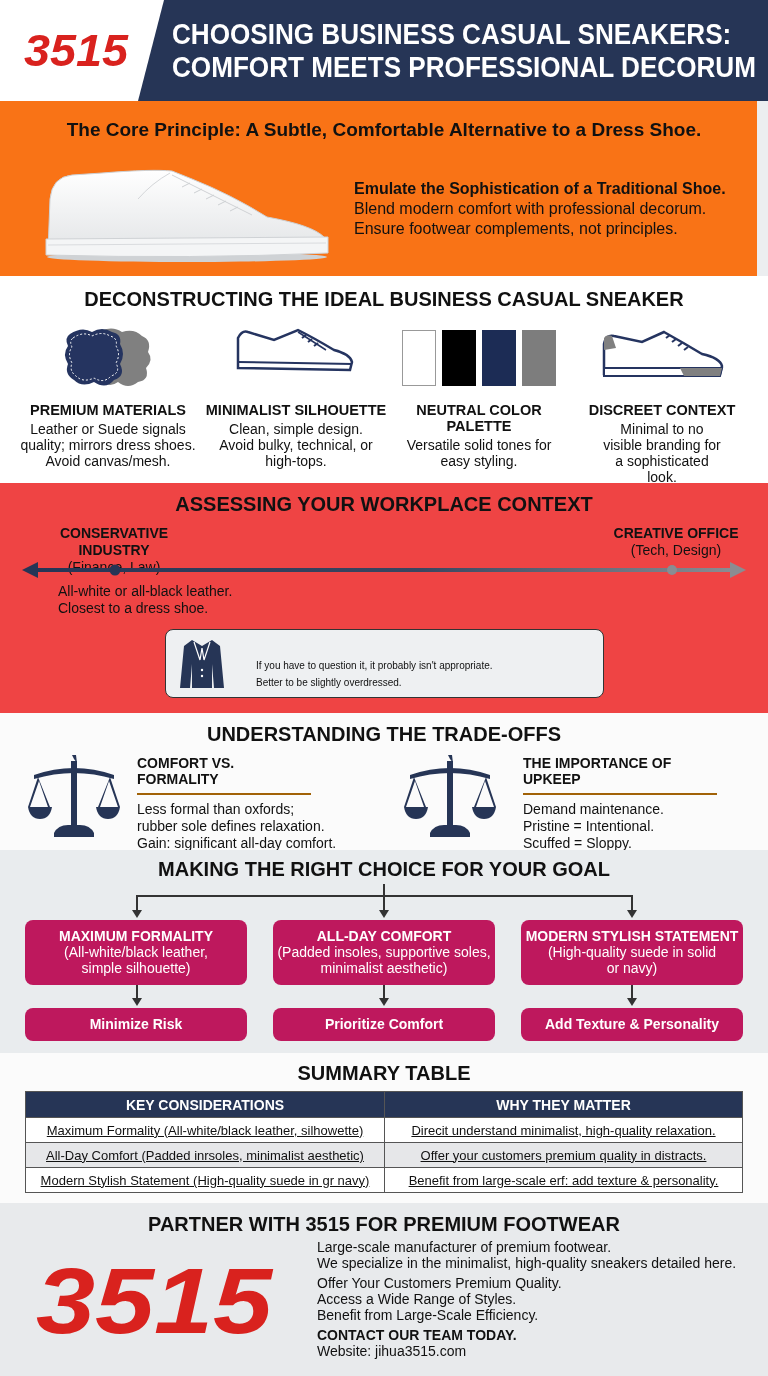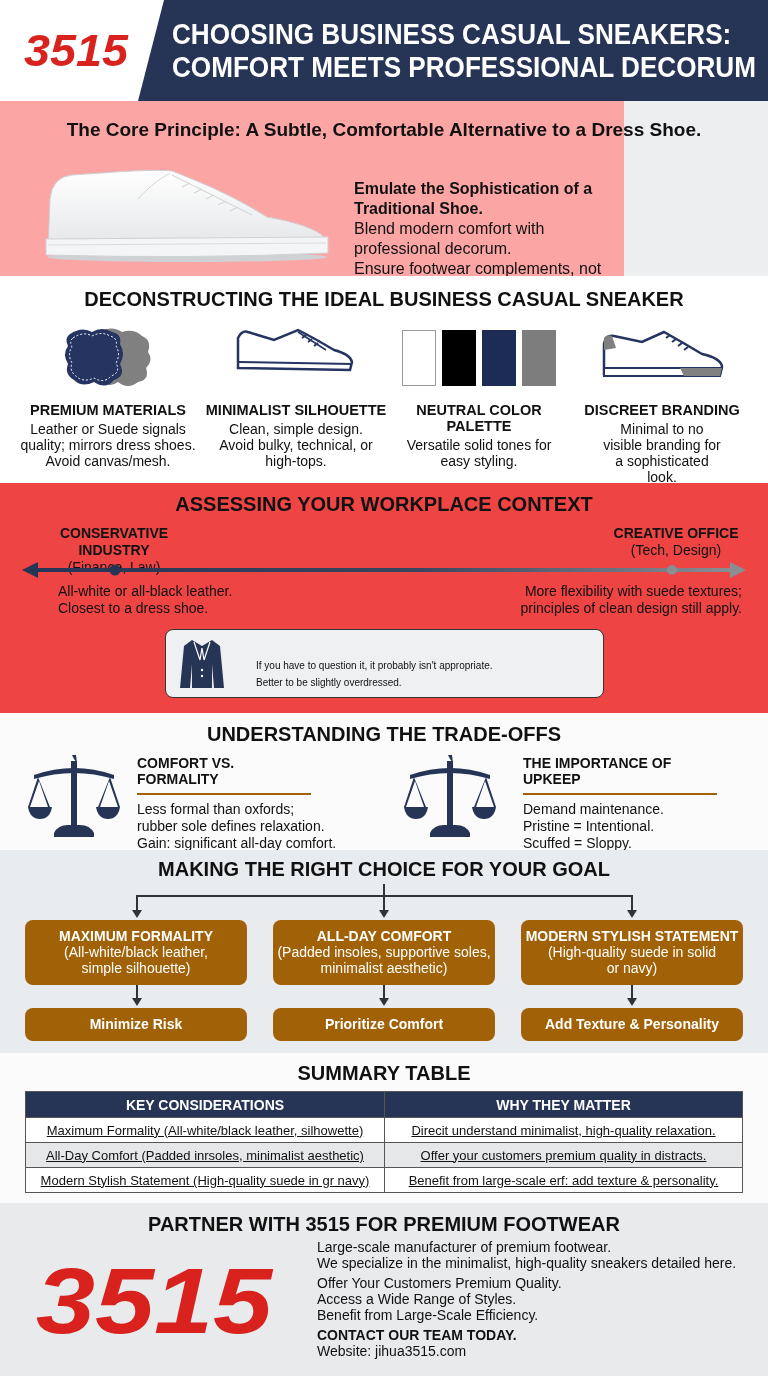--- a/index.html
+++ b/index.html
@@ -6,21 +6,21 @@
   html, body { width: 768px; height: 1376px; overflow: hidden; }
   body { font-family: "Liberation Sans", sans-serif; color: #111; background: #eceef0; position: relative; }
 
   
   .header { position: absolute; left: 0; top: 0; width: 768px; height: 101px; background: #fff; }
   .header .banner { position: absolute; left: 138px; top: 0; width: 630px; height: 101px; background: #263556; clip-path: polygon(26px 0, 100% 0, 100% 100%, 0 100%); }
   .header .logo-small { position: absolute; left: 22px; top: 28px; width: 110px; height: 44px; }
   .header .title { position: absolute; left: 172px; top: 18px; width: 590px; color: #fff; font-weight: bold; font-size: 29px; line-height: 33px; transform: scaleX(0.9); transform-origin: left top; white-space: nowrap; }
 
   
-  .s1 { position: absolute; left: 0; top: 101px; width: 624px; height: 175px; background: #fca5a5; }
+  .s1 { position: absolute; left: 0; top: 101px; width: 757px; height: 175px; background: #f97316; }
   .s1 .h { position: absolute; top: 18px; width: 768px; text-align: center; font-weight: bold; font-size: 19px; }
   .s1 .shoe { position: absolute; left: 42px; top: 58px; width: 290px; height: 105px; }
   .s1 .txt { position: absolute; left: 354px; top: 78px; font-size: 16px; line-height: 20px; }
   .s1 .txt b { display: block; font-size: 16px; }
 
   
   .s2 { position: absolute; left: 0; top: 276px; width: 768px; height: 207px; background: #ffffff; }
   .sec-h { position: absolute; width: 768px; text-align: center; font-weight: bold; font-size: 20px; }
   .feat { position: absolute; top: 126px; width: 190px; text-align: center; font-size: 14px; line-height: 16px; }
   .feat .t { font-weight: bold; font-size: 14.5px; margin-bottom: 3px; }
@@ -37,21 +37,21 @@
   .doubt .d { position: absolute; left: 90px; top: 27px; font-size: 10px; line-height: 17px; }
 
   
   .s4 { position: absolute; left: 0; top: 713px; width: 768px; height: 137px; background: #fbfbfb; }
   .trade { position: absolute; top: 42px; }
   .trade .t { font-weight: bold; font-size: 14px; padding-bottom: 6px; border-bottom: 2px solid #a16207; width: 174px; margin-bottom: 6px; }
   .trade .d { font-size: 14px; line-height: 17px; }
 
   
   .s5 { position: absolute; left: 0; top: 850px; width: 768px; height: 203px; background: #e9ecee; }
-  .box { position: absolute; background: #a16207; color: #fff; border-radius: 8px; text-align: center; }
+  .box { position: absolute; background: #be185d; color: #fff; border-radius: 8px; text-align: center; }
   .box.big { top: 70px; width: 222px; height: 65px; padding-top: 8px; font-size: 14px; line-height: 16px; }
   .box.big b { display: block; font-size: 14px; }
   .box.small { top: 158px; width: 222px; height: 33px; line-height: 33px; font-weight: bold; font-size: 14px; }
   .line { position: absolute; background: #333; }
   .arrow { position: absolute; width: 0; height: 0; border-left: 5px solid transparent; border-right: 5px solid transparent; border-top: 8px solid #333; }
 
   
   .s6 { position: absolute; left: 0; top: 1053px; width: 768px; height: 150px; background: #fbfbfb; }
   table.sum { position: absolute; left: 25px; top: 38px; width: 718px; border-collapse: collapse; font-size: 13px; }
   table.sum th { background: #263556; color: #fff; font-weight: bold; height: 26px; font-size: 14px; border: 1px solid #555; }
@@ -98,21 +98,21 @@
       <path d="M140 28 l8 -4"></path>
         <path d="M152 34 l8 -4"></path>
         <path d="M164 40 l8 -4"></path>
         <path d="M176 46 l8 -4"></path>
         <path d="M188 52 l8 -4"></path>
     </g>
   </svg>
   <div class="txt">
     <b>Emulate the Sophistication of a Traditional Shoe.</b>
     <div>Blend modern comfort with professional decorum.</div>
-    <div>Ensure footwear complements, not distracts.</div>
+    <div>Ensure footwear complements, not principles.</div>
   </div>
 </div>
 
 <div class="s2">
   <div class="sec-h" style="top:12px;">DECONSTRUCTING THE IDEAL BUSINESS CASUAL SNEAKER</div>
 
   <svg class="feat-icon" style="left:62px;" width="92" height="66" viewBox="0 0 92 66">
     <path d="M40 6 Q52 2 60 8 Q72 4 80 12 Q90 16 86 28 Q92 36 84 44 Q88 56 76 58 Q66 66 56 58 Q48 64 40 58 Z" fill="#808080"></path>
     <path d="M8 10 Q20 2 30 8 Q40 2 50 8 Q60 10 58 20 Q64 30 58 40 Q64 52 52 56 Q44 66 32 58 Q20 64 12 56 Q2 50 6 40 Q0 30 6 22 Q2 14 8 10 Z" fill="#253460"></path>
     <path d="M11 14 Q21 7 30 12 Q40 7 48 12 Q56 14 54 22 Q59 30 54 39 Q59 49 49 52 Q42 60 32 54 Q21 59 14 52 Q7 47 10 39 Q5 30 10 23 Q7 17 11 14 Z" fill="none" stroke="#ffffff" stroke-width="1" stroke-dasharray="2,2"></path>
@@ -153,21 +153,21 @@
   </div>
   <div class="feat" style="left:201px;">
     <div class="t">MINIMALIST SILHOUETTE</div>
     <div style="padding:0 12px;">Clean, simple design. Avoid bulky, technical, or high-tops.</div>
   </div>
   <div class="feat" style="left:384px;">
     <div class="t">NEUTRAL COLOR PALETTE</div>
     <div style="padding:0 22px;">Versatile solid tones for easy styling.</div>
   </div>
   <div class="feat" style="left:567px;">
-    <div class="t">DISCREET BRANDING</div>
+    <div class="t">DISCREET CONTEXT</div>
     <div style="padding:0 32px;">Minimal to no visible branding for a sophisticated look.</div>
   </div>
 </div>
 
 <div class="s3">
   <div class="sec-h" style="top:10px;">ASSESSING YOUR WORKPLACE CONTEXT</div>
   <div class="ctx-label" style="left:26px; top:42px; width:176px;">
     <b>CONSERVATIVE INDUSTRY</b>
     <span>(Finance, Law)</span>
   </div>
@@ -185,24 +185,20 @@
     </defs>
     <rect x="12" y="7" width="700" height="4" fill="url(#lg)"></rect>
     <polygon points="0,9 16,1 16,17" fill="#263556"></polygon>
     <polygon points="724,9 708,1 708,17" fill="#8a8d92"></polygon>
     <circle cx="93" cy="9" r="5.5" fill="#263556"></circle>
     <circle cx="650" cy="9" r="5" fill="#8a8d92"></circle>
   </svg>
   <div class="ctx-desc" style="left:58px; top:100px;">
     <div>All-white or all-black leather.</div>
     <div>Closest to a dress shoe.</div>
-  </div>
-  <div class="ctx-desc" style="right:26px; top:100px; text-align:right;">
-    <div>More flexibility with suede textures;</div>
-    <div>principles of clean design still apply.</div>
   </div>
   <div class="doubt">
     <svg style="position:absolute; left:14px; top:8px;" width="44" height="52" viewBox="0 0 44 52">
       <path d="M12 2 L22 8 L32 2 L40 8 L44 50 L34 50 L32 26 L32 50 L12 50 L12 26 L10 50 L0 50 L4 8 Z" fill="#263556"></path>
       <path d="M14 4 L20 22 L22 10 L24 22 L30 4" fill="none" stroke="#ffffff" stroke-width="1.2"></path>
       <circle cx="22" cy="32" r="1.2" fill="#fff"></circle>
         <circle cx="22" cy="38" r="1.2" fill="#fff"></circle>
     </svg>
     <div class="d">
       <div>If you have to question it, it probably isn't appropriate.</div>

